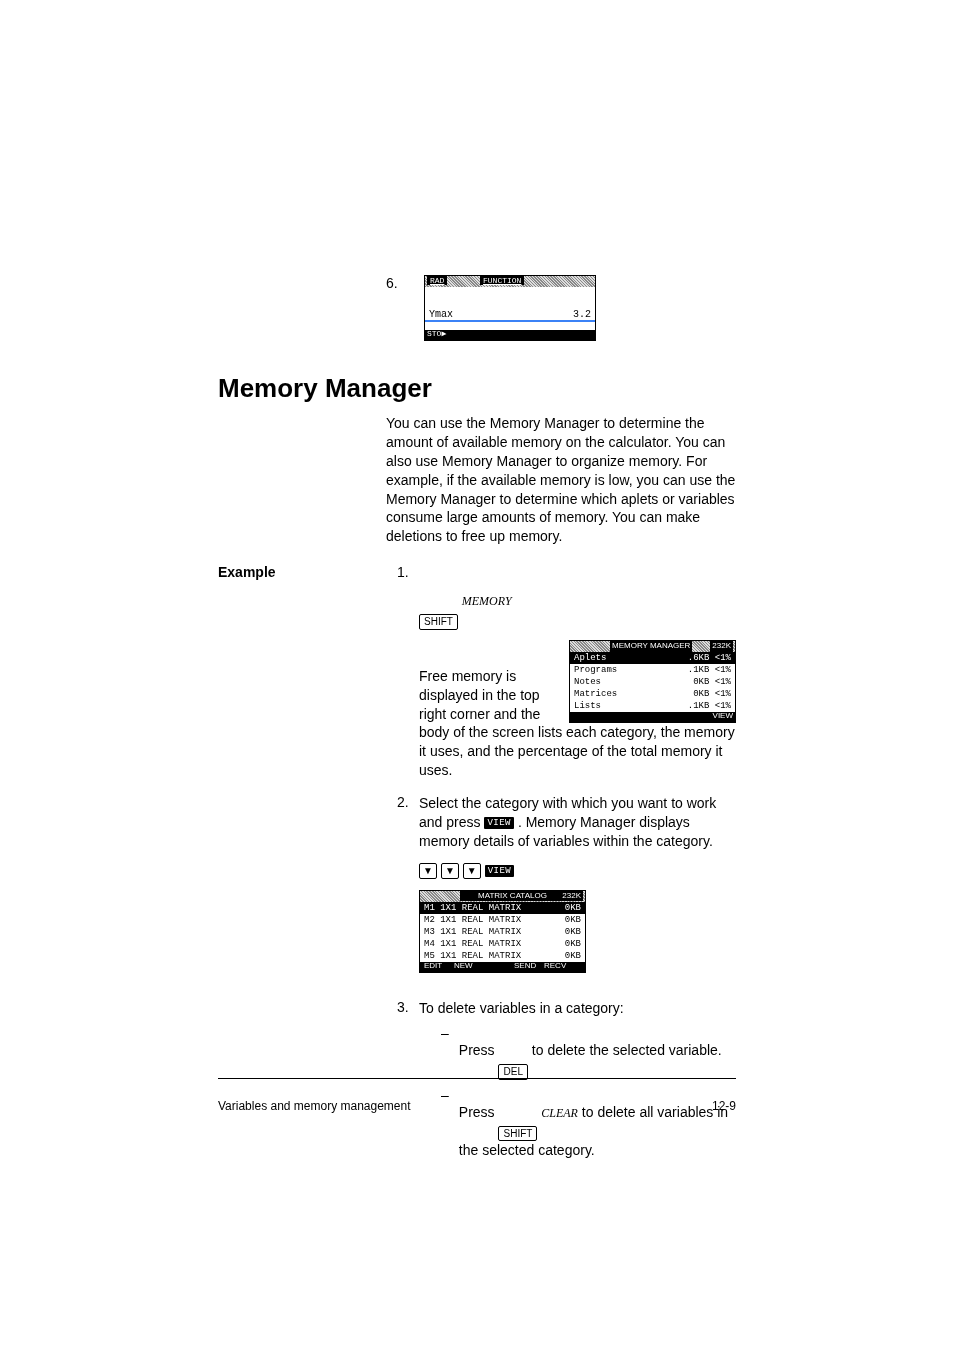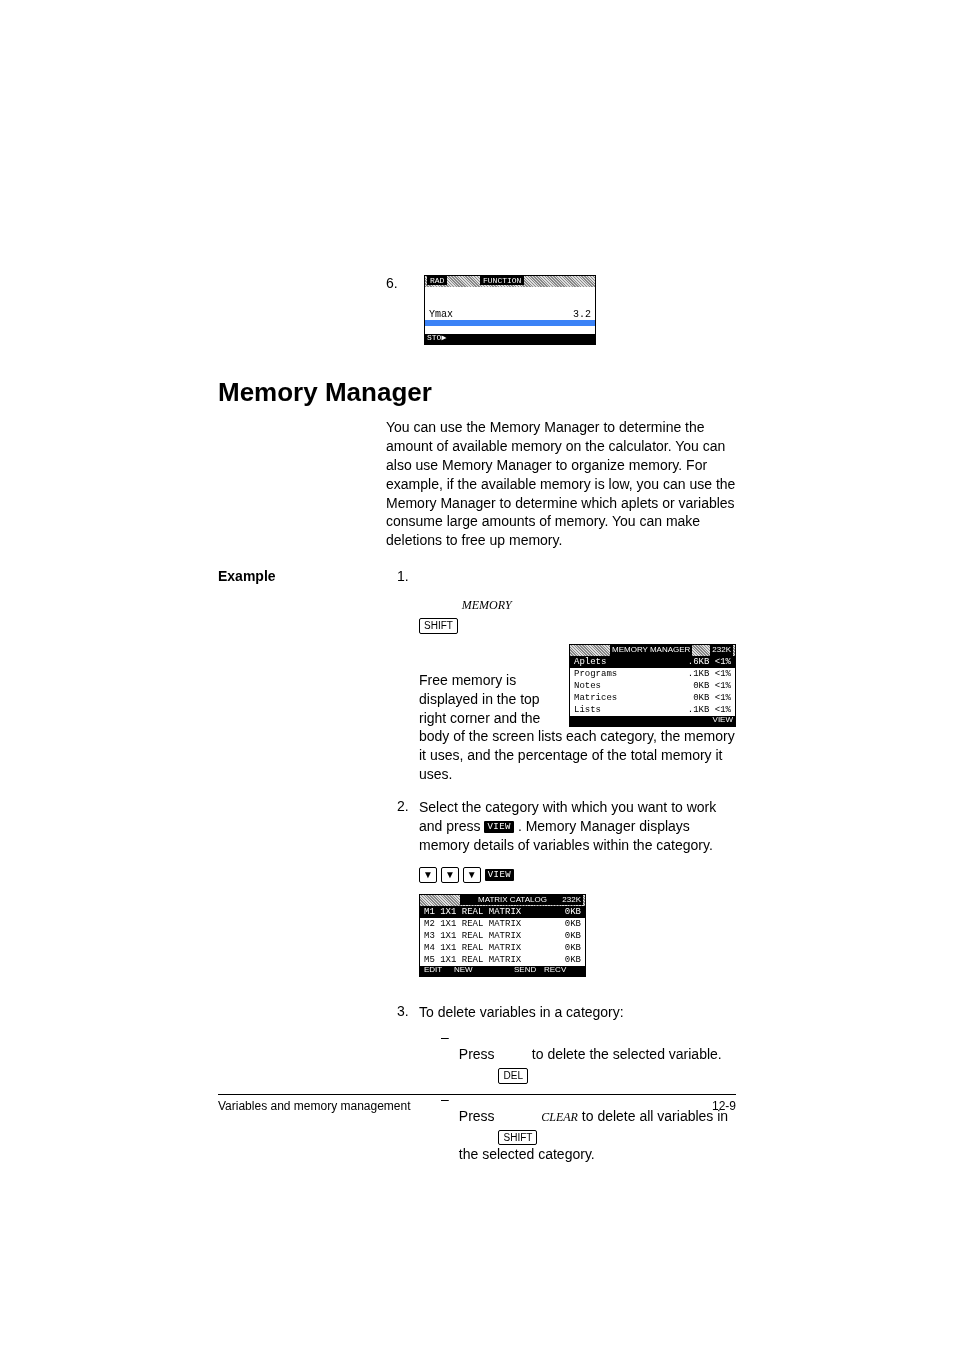--- a/index.html
+++ b/index.html
@@ -49,20 +49,21 @@
     width: 170px;
   }
   .header-bar {
     background: repeating-linear-gradient(45deg,#888,#888 1px,#ddd 1px,#ddd 2px);
     height: 11px;
     position: relative;
   }
   .header-badge {
     background:#000;color:#fff;font-size:8px;padding:0 3px;display:inline-block;
     position:absolute;
+    text-decoration:underline;
   }
   .inline-key {
     display: inline-block;
     background: #000;
     color: #fff;
     font-size: 9px;
     font-family: "Courier New", monospace;
     padding: 0 3px;
     border-radius: 1px;
     vertical-align: middle;
@@ -126,39 +127,39 @@
     vertical-align:middle;
   }
   .sub-item {
     display:flex;gap:10px;margin:6px 0 6px 22px;font-size:14px;
   }
   .footer {
     position:absolute;
     left:218px;right:218px;bottom:238px;
     border-top:1px solid #000;
     display:flex;justify-content:space-between;
-    font-size:12px;padding-top:4px;
+    font-size:12px;padding-top:20px;
   }
   .italic {font-style:italic;}
 </style>
 </head>
 <body>
 
 <div class="page">
 
   <div class="indent-block">
     <div class="step-row step6-container">
       <div class="step-num">6.</div>
       <div class="screenshot screenshot1">
         <div class="header-bar">
           <span class="header-badge" style="left:2px;">RAD</span>
           <span class="header-badge" style="left:55px;">FUNCTION</span>
         </div>
         <div style="height:22px;"></div>
-        <div style="display:flex;justify-content:space-between;padding:0 4px;border-bottom:6px solid #3b82f6;">
+        <div style="display:flex;justify-content:space-between;padding:0 4px;border-bottom:2px solid #3b82f6;">
           <span>Ymax</span>
           <span>3.2</span>
         </div>
         <div style="height:8px;"></div>
         <div style="background:#000;height:10px;position:relative;">
           <span style="position:absolute;left:2px;color:#fff;font-size:8px;top:-1px;">STO▶</span>
         </div>
       </div>
     </div>
   </div>

